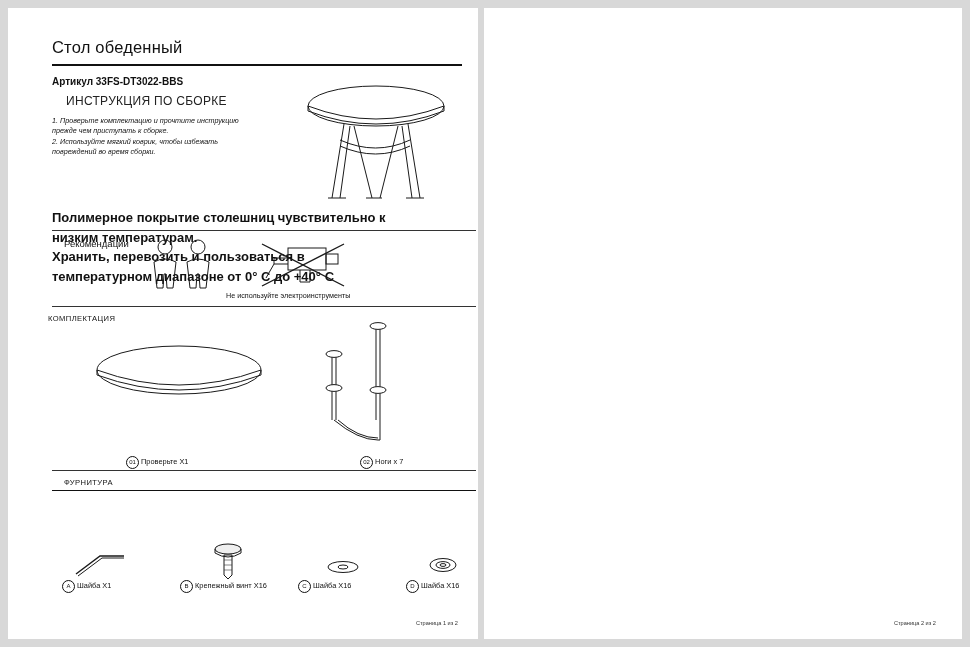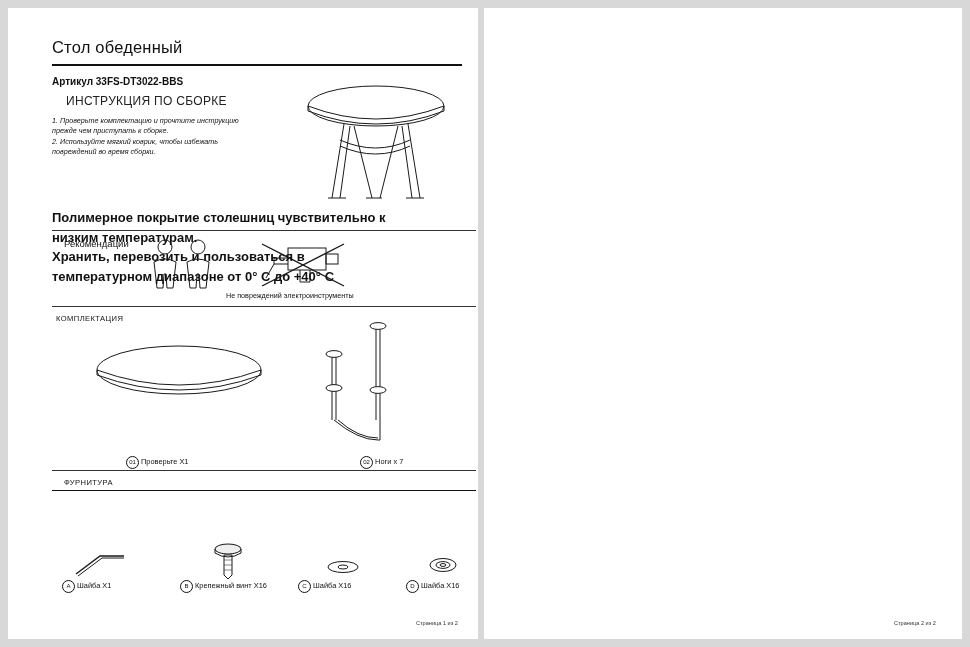--- a/index.html
+++ b/index.html
@@ -17,21 +17,21 @@
   .l-title{position:absolute;left:44px;top:30px;}
   .l-rule1{position:absolute;left:44px;top:56px;width:410px;}
   .art{position:absolute;left:44px;top:68px;font-size:10px;font-weight:bold;color:#111;text-align:center;}
   .instr-h{position:absolute;left:58px;top:86px;font-size:12px;color:#222;letter-spacing:.3px;}
   .instr-b{position:absolute;left:44px;top:108px;width:200px;font-size:7.2px;color:#111;line-height:1.45;font-style:italic;}
   .warn{position:absolute;left:44px;top:200px;width:340px;font-size:13px;font-weight:bold;color:#111;line-height:1.5;}
   .l-rule2{position:absolute;left:44px;top:222px;width:424px;}
   .rec-h{position:absolute;left:56px;top:230px;font-size:9.5px;color:#111;text-align:right;}
   .noelec{position:absolute;left:218px;top:283px;font-size:7.2px;color:#111;}
   .l-rule3{position:absolute;left:44px;top:298px;width:424px;}
-  .komp-h{position:absolute;left:48px;top:306px;font-size:7.6px;color:#111;letter-spacing:.4px;}
+  .komp-h{position:absolute;left:40px;top:306px;font-size:7.6px;color:#111;letter-spacing:.4px;}
   .l-rule4{position:absolute;left:44px;top:462px;width:424px;}
   .furn-h{position:absolute;left:56px;top:470px;font-size:7.6px;color:#111;letter-spacing:.4px;}
   .l-rule5{position:absolute;left:44px;top:482px;width:424px;height:1px;background:#111;}
   .pg{position:absolute;font-size:5.6px;color:#333;}
 
   .part-lbl{position:absolute;font-size:7.4px;color:#111;white-space:nowrap;}
   .badge{display:inline-block;width:11px;height:11px;border:1px solid #111;border-radius:50%;
          font-size:6px;line-height:11px;text-align:center;vertical-align:middle;color:#111;}
 
   svg{display:block;}
@@ -83,21 +83,21 @@
     </svg>
 
     <svg style="position:absolute;left:236px;top:232px;" width="110" height="50" viewBox="0 0 110 50">
       <rect class="ln" x="44" y="8" width="38" height="22"></rect>
       <rect class="ln" x="82" y="14" width="12" height="10"></rect>
       <path class="ln" d="M44 18 h-14 v6 h14"></path>
       <path class="ln" d="M30 24 l-8 14"></path>
       <path class="ln" d="M56 30 v12 h10 v-12"></path>
       <path class="ln2" d="M18 4 L100 46 M100 4 L18 46"></path>
     </svg>
-    <div class="noelec">Не повреждений электроинструменты</div>
+    <div class="noelec">Не используйте электроинструменты</div>
 
     <div class="l-rule3 hr-thin"></div>
     <div class="komp-h">КОМПЛЕКТАЦИЯ</div>
 
     <svg style="position:absolute;left:86px;top:334px;" width="170" height="64" viewBox="0 0 170 64">
       <ellipse class="fillw" cx="85" cy="28" rx="82" ry="24"></ellipse>
       <path class="ln" d="M3 28 q82 30 164 0"></path>
       <path class="ln" d="M3 28 v5 q82 30 164 0 v-5"></path>
     </svg>
 

